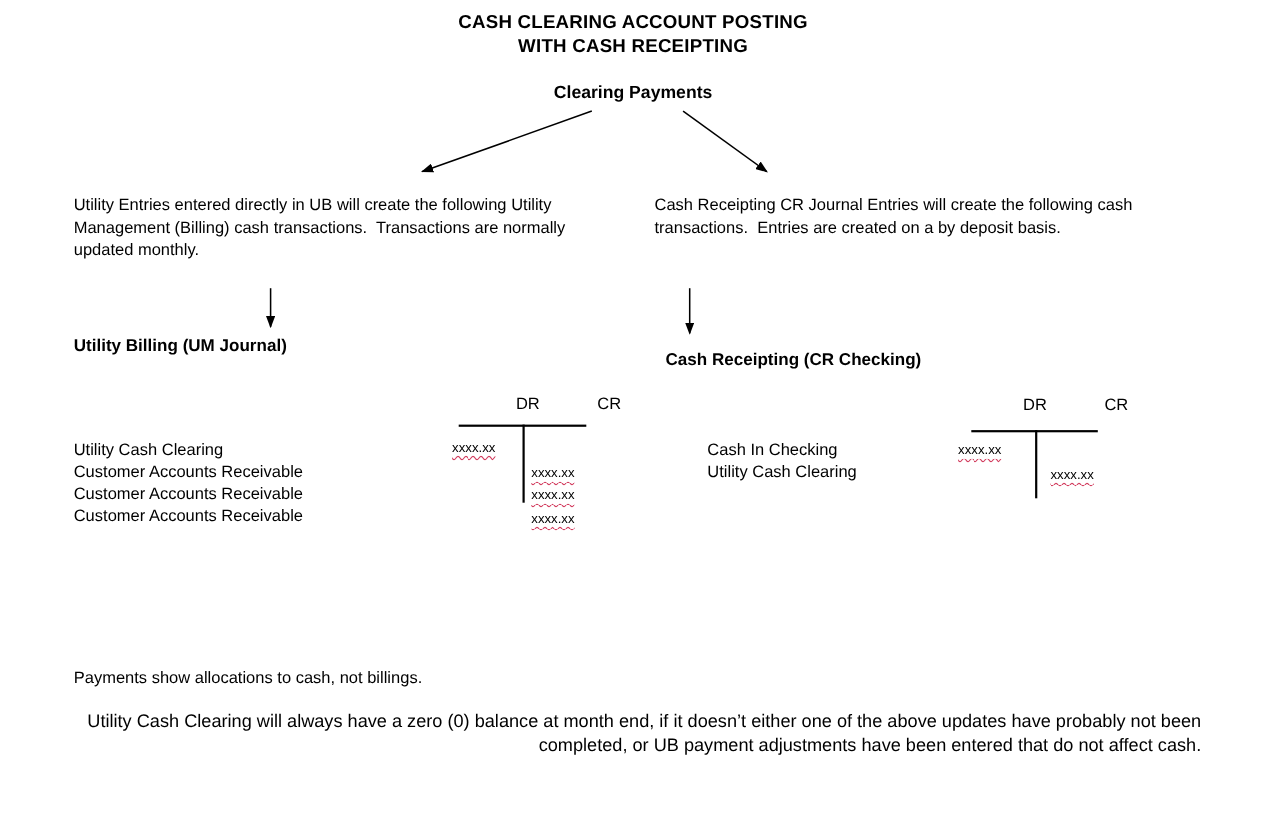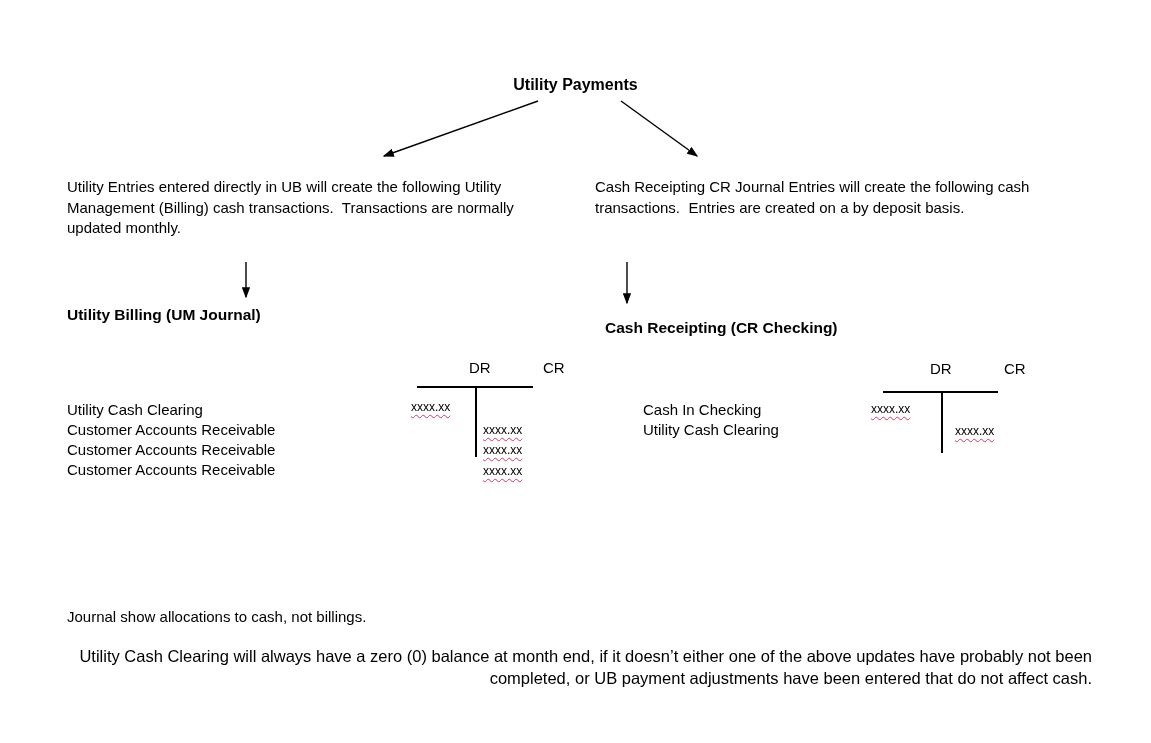--- a/index.html
+++ b/index.html
@@ -28,23 +28,25 @@
   }
   .tline { position: absolute; background: #000000; }
   .footer-note { font-size: 15px; white-space: pre-wrap; }
   .footer-para { font-size: 16.5px; line-height: 21.5px; white-space: pre-wrap; }
   svg.arrow-layer { position: absolute; left: 0; top: 0; pointer-events: none; }
 </style>
 </head>
 <body>
 
 <div class="abs title-block">
+  <div>CASH CLEARING ACCOUNT POSTING</div>
+  <div>WITH CASH RECEIPTING</div>
 </div>
 
-<div class="abs subtitle">Utility Payments</div>
+<div class="abs subtitle">Clearing Payments</div>
 
 <svg class="arrow-layer" width="1151" height="743" viewBox="0 0 1151 743">
   <defs>
     <marker id="ah" markerWidth="8" markerHeight="6" refX="7" refY="3" orient="auto">
       <path d="M0,0 L8,3 L0,6 Z" fill="#000000"></path>
     </marker>
   </defs>
   <line x1="538" y1="101" x2="384" y2="156" stroke="#000000" stroke-width="1.4" marker-end="url(#ah)"></line>
   <line x1="621" y1="101" x2="697" y2="156" stroke="#000000" stroke-width="1.4" marker-end="url(#ah)"></line>
   <line x1="246" y1="262" x2="246" y2="297" stroke="#000000" stroke-width="1.4" marker-end="url(#ah)"></line>
@@ -76,14 +78,14 @@
 <div class="abs drcr-header" style="left:960px; top:360px;">CR</div>
 <div class="tline" style="left:883px; top:391px; width:115px; height:1.5px;"></div>
 <div class="tline" style="left:941px; top:391px; width:1.5px; height:62px;"></div>
 
 <div class="abs acct-label" style="left:643px; top:400px;">Cash In Checking</div>
 <div class="abs acct-label" style="left:643px; top:420px;">Utility Cash Clearing</div>
 
 <div class="abs amount" style="left:871px; top:402px;">xxxx.xx</div>
 <div class="abs amount" style="left:955px; top:424px;">xxxx.xx</div>
 
-<div class="abs footer-note" style="left:67px; top:608px; width:600px;">Journal show allocations to cash, not billings.</div>
+<div class="abs footer-note" style="left:67px; top:608px; width:600px;">Payments show allocations to cash, not billings.</div>
 <div class="abs footer-para" style="left:67px; top:646px; width:1025px;text-align:right;">Utility Cash Clearing will always have a zero (0) balance at month end, if it doesn’t either one of the above updates have probably not been completed, or UB payment adjustments have been entered that do not affect cash.</div>
 
 </body></html>

